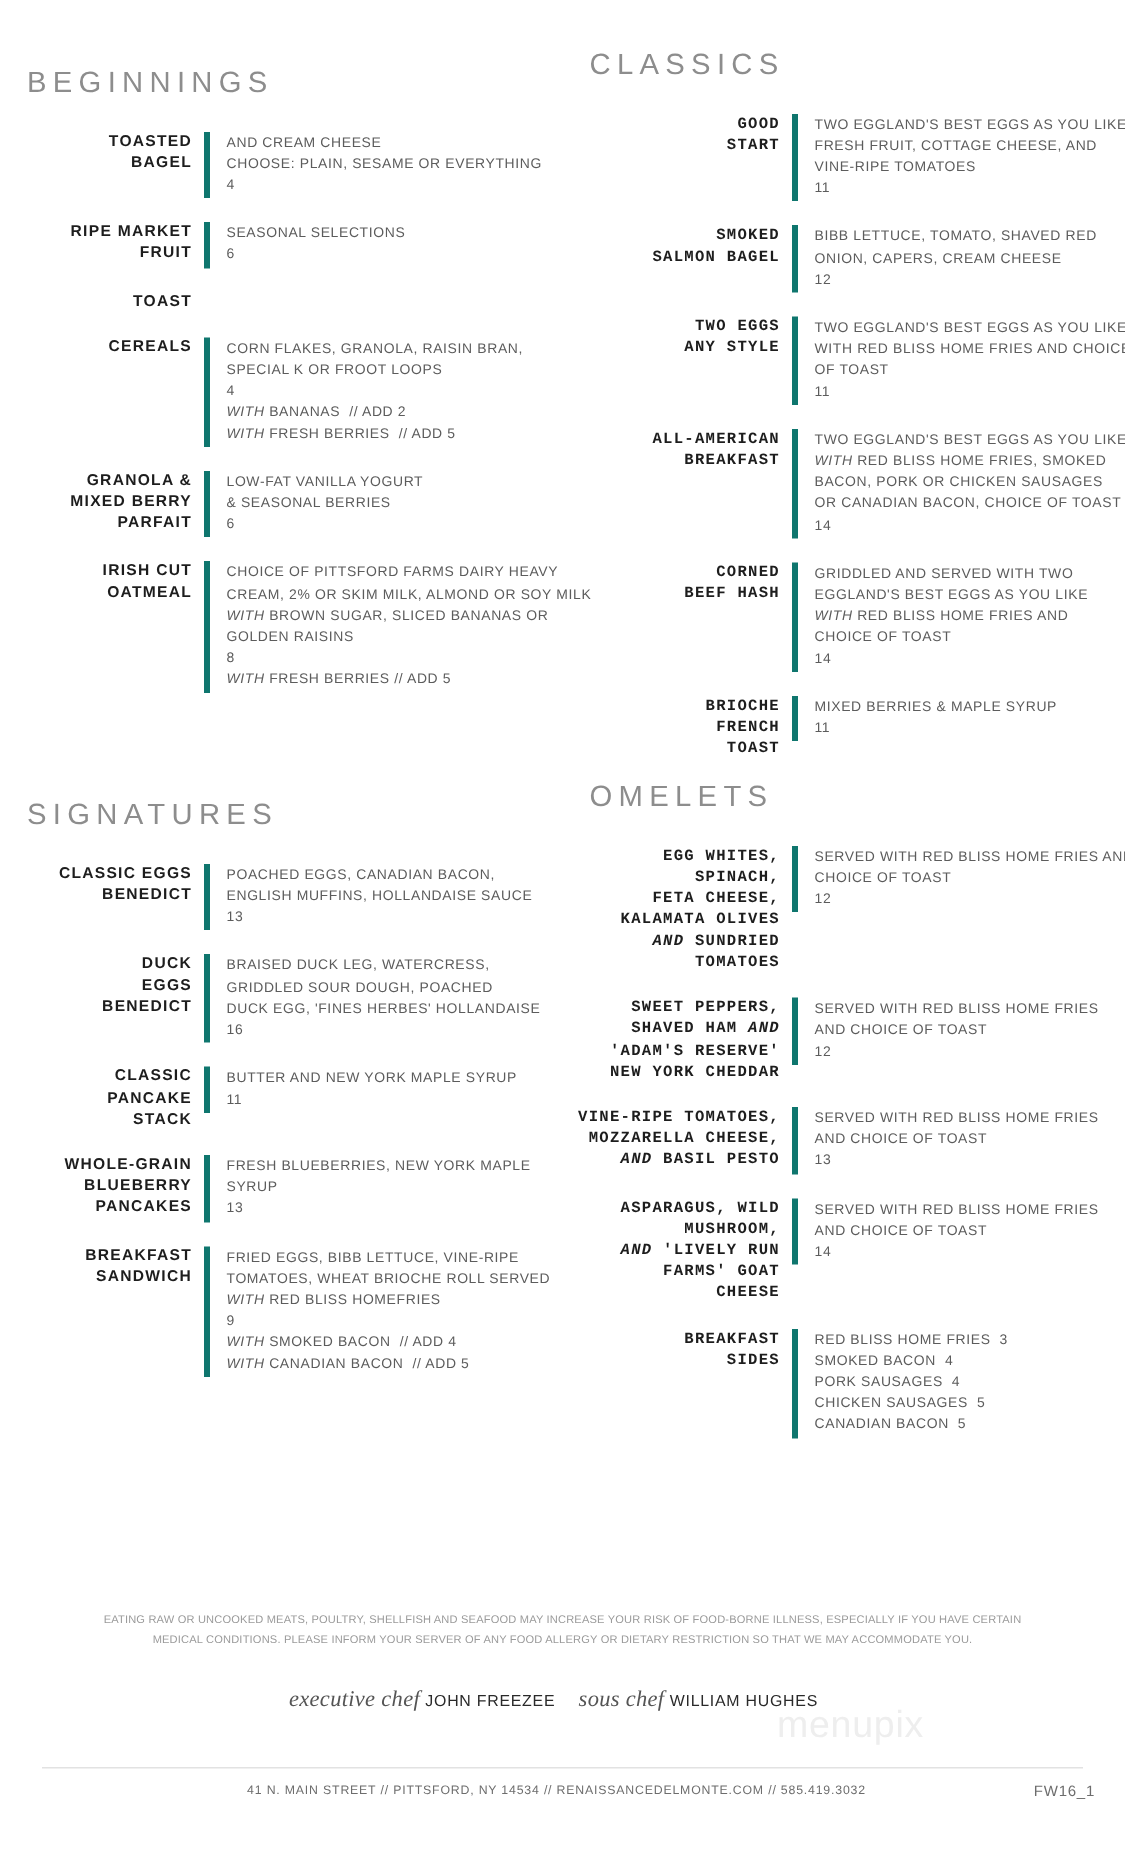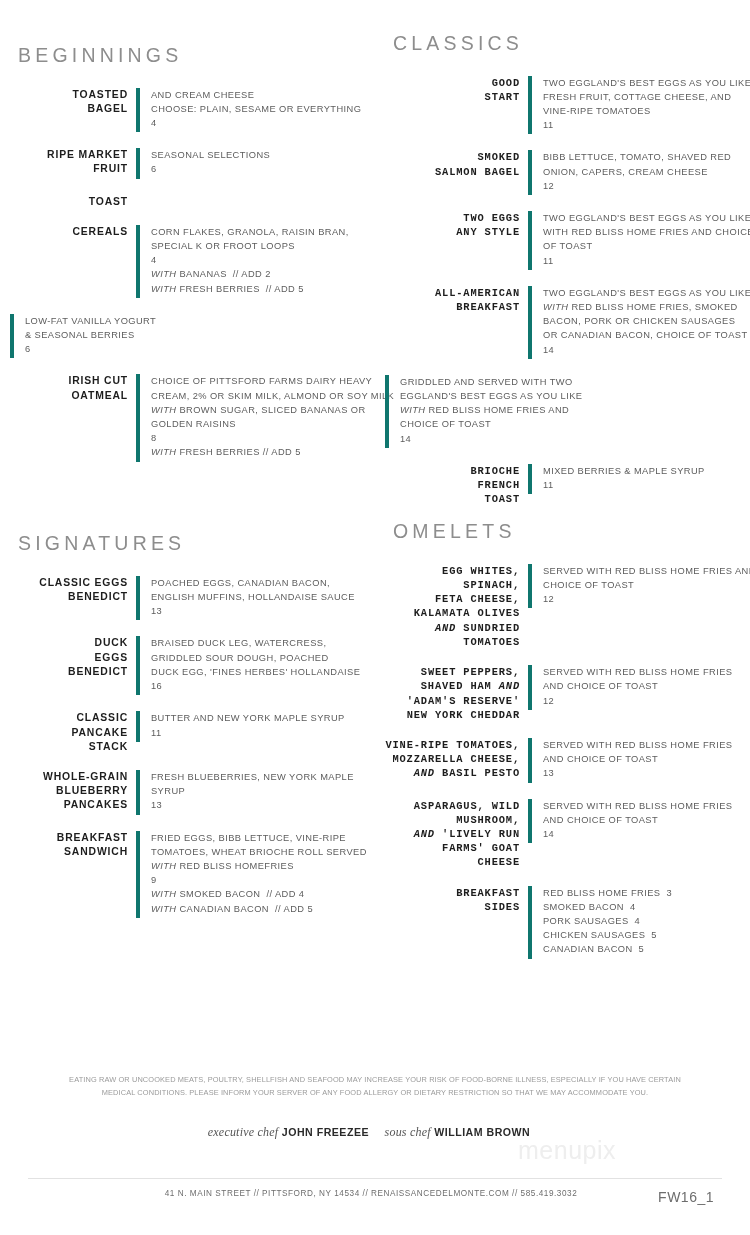--- a/index.html
+++ b/index.html
@@ -106,26 +106,26 @@
     left: 0;
     width: 750px;
     text-align: center;
     font-size: 10.6px;
     letter-spacing: 0.6px;
     color: #2a2a2a;
   }
   .chefs .role {
     font-family: "Liberation Serif", serif;
     font-style: italic;
-    font-size: 12px;
+    font-size: 15px;
     color: #555;
     letter-spacing: 0.2px;
   }
   .chefs .who {
-    font-weight: bold;
+    font-weight: normal;
     font-size: 10.6px;
     letter-spacing: 0.5px;
     margin-right: 12px;
   }
   .watermark {
     position: absolute;
     top: 1136px;
     left: 518px;
     font-size: 25px;
     letter-spacing: 0.5px;
@@ -152,23 +152,23 @@
     text-transform: uppercase;
   }
   .address-text {
     position: absolute;
     left: 0;
     width: 742px;
     text-align: center;
   }
   .doc-code {
     position: absolute;
-    right: 36px;
+    right: 20px;
     top: 0;
-    font-size: 14px;
+    font-size: 10px;
     letter-spacing: 0.5px;
     color: #6d6d6d;
   }
 </style>
 </head>
 <body>
 
 <div class="page">
 
   <div class="menu-grid">
@@ -197,20 +197,21 @@
             <div class="item-name">CEREALS</div>
             <div class="item-desc">
               <span class="line">CORN FLAKES, GRANOLA, RAISIN BRAN,</span>
               <span class="line">SPECIAL K OR FROOT LOOPS</span>
               <span class="price">4</span>
               <span class="line"><i>with</i> BANANAS&nbsp; // ADD 2</span>
               <span class="line"><i>with</i> FRESH BERRIES&nbsp; // ADD 5</span>
             </div>
           </div>
           <div class="item">
+            <div class="item-name">GRANOLA &amp;<br>MIXED BERRY<br>PARFAIT</div>
             <div class="item-desc">
               <span class="line">LOW-FAT VANILLA YOGURT</span>
               <span class="line">&amp; SEASONAL BERRIES</span>
               <span class="price">6</span>
             </div>
           </div>
           <div class="item">
             <div class="item-name">IRISH CUT<br>OATMEAL</div>
             <div class="item-desc">
               <span class="line">CHOICE OF PITTSFORD FARMS DAIRY HEAVY</span>
@@ -256,20 +257,21 @@
             <div class="item-name">ALL-AMERICAN<br>BREAKFAST</div>
             <div class="item-desc">
               <span class="line">TWO EGGLAND'S BEST EGGS AS YOU LIKE</span>
               <span class="line"><i>with</i> RED BLISS HOME FRIES, SMOKED</span>
               <span class="line">BACON, PORK OR CHICKEN SAUSAGES</span>
               <span class="line">OR CANADIAN BACON, CHOICE OF TOAST</span>
               <span class="price">14</span>
             </div>
           </div>
           <div class="item">
+            <div class="item-name">CORNED<br>BEEF HASH</div>
             <div class="item-desc">
               <span class="line">GRIDDLED AND SERVED WITH TWO</span>
               <span class="line">EGGLAND'S BEST EGGS AS YOU LIKE</span>
               <span class="line"><i>with</i> RED BLISS HOME FRIES AND</span>
               <span class="line">CHOICE OF TOAST</span>
               <span class="price">14</span>
             </div>
           </div>
           <div class="item">
             <div class="item-name">BRIOCHE<br>FRENCH<br>TOAST</div>
@@ -379,21 +381,21 @@
 
   <div class="disclaimer">
     <div>EATING RAW OR UNCOOKED MEATS, POULTRY, SHELLFISH AND SEAFOOD MAY INCREASE YOUR RISK OF FOOD-BORNE ILLNESS, ESPECIALLY IF YOU HAVE CERTAIN</div>
     <div>MEDICAL CONDITIONS. PLEASE INFORM YOUR SERVER OF ANY FOOD ALLERGY OR DIETARY RESTRICTION SO THAT WE MAY ACCOMMODATE YOU.</div>
   </div>
 
   <div class="chefs">
     <span class="role">executive chef</span>
     <span class="who">JOHN FREEZEE</span>
     <span class="role">sous chef</span>
-    <span class="who">WILLIAM BROWN</span>
+    <span class="who">WILLIAM HUGHES</span>
   </div>
 
   <div class="watermark">menupix</div>
 
   <div class="rule"></div>
 
   <div class="address-bar">
     <span class="address-text">41 N. MAIN STREET // PITTSFORD, NY 14534 // RENAISSANCEDELMONTE.COM // 585.419.3032</span>
     <span class="doc-code">FW16_1</span>
   </div>

